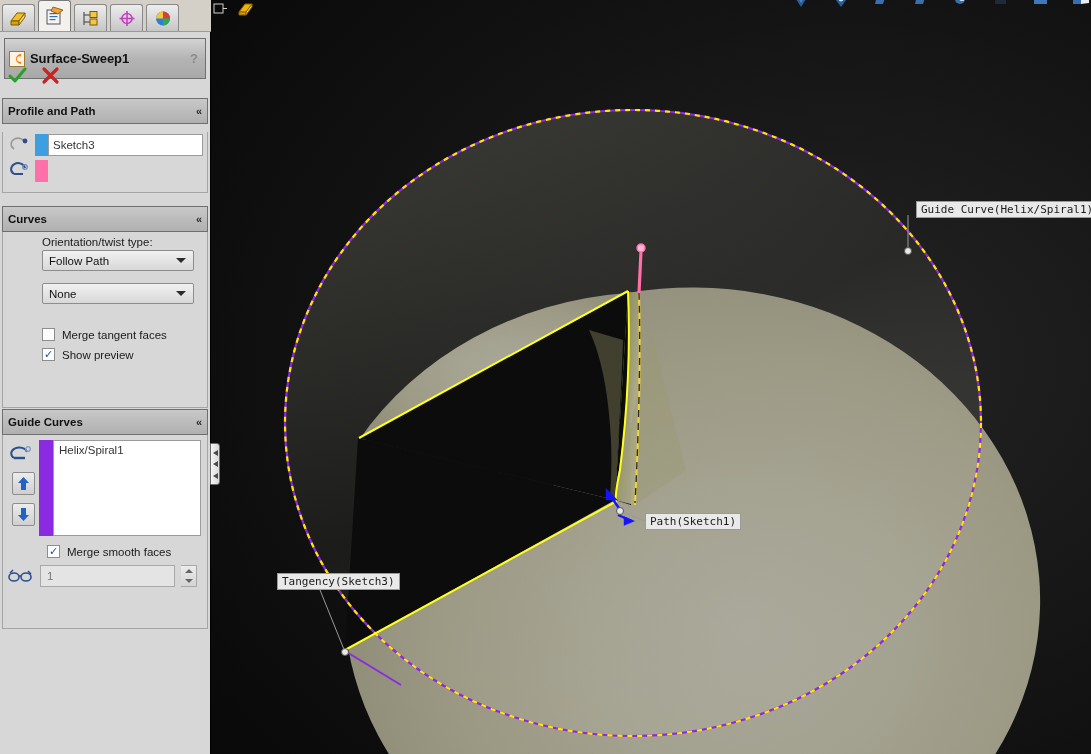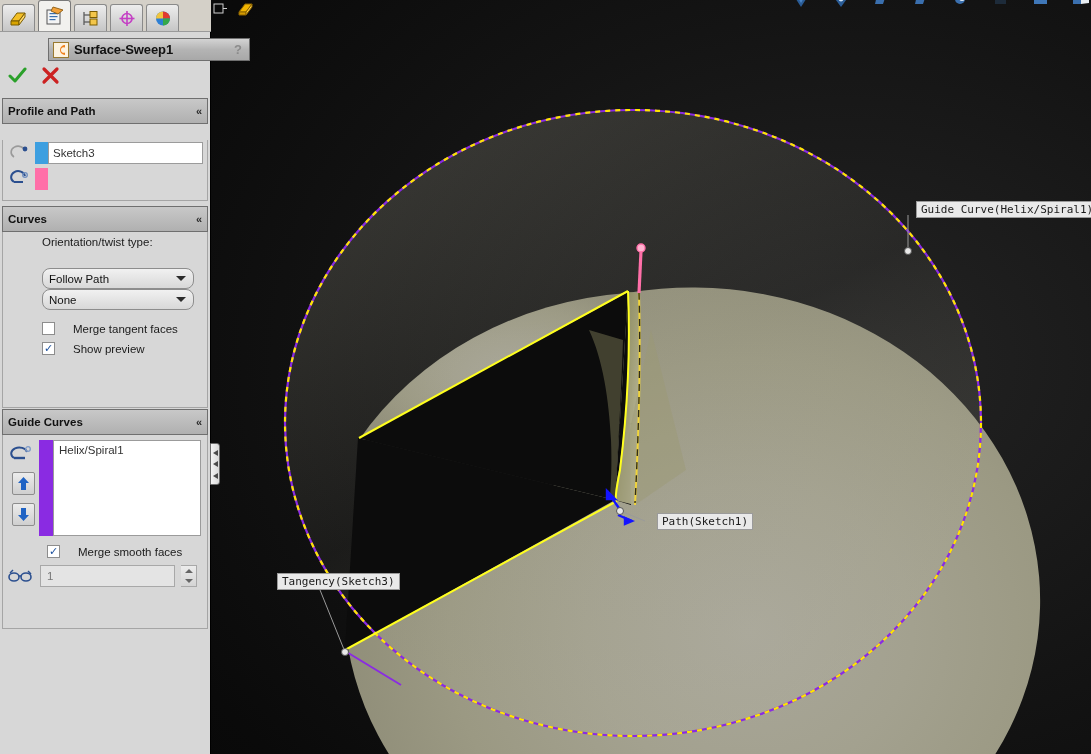--- a/index.html
+++ b/index.html
@@ -40,26 +40,25 @@
   }
   .mgr-tab.active {
     background: #f2f1ee;
     height: 31px;
     border-color: #7a7a7a;
   }
 
   
   #pm-titlebar {
     position: absolute; left: 4px; top: 38px;
-    width: 202px; height: 23px;
+    width: 202px; height: 41px;
     background: linear-gradient(180deg,#d3d3d3 0%,#b4b4b4 50%,#a8a8a8 100%);
     border: 1px solid #6f6f6f;
     display: flex; align-items: center;
     padding: 0 4px;
-    margin-left: 44px;
   }
   #pm-title-text {
     font-size: 13px; font-weight: bold; color: #111;
     margin-left: 5px; letter-spacing: -0.1px;
   }
   #pm-help {
     margin-left: auto; font-size: 13px; font-weight: bold;
     color: #8b8b8b; padding-right: 3px;
   }
 
@@ -101,41 +100,41 @@
     padding-left: 4px;
     font-size: 11.5px; color: #333;
   }
   .sel-box.active {
     background: #cdeaf8;
     border: 1px solid #46a6d6;
     color: #111;
   }
 
   
-  .opt-label { font-size: 11.5px; color: #1a1a1a; padding: 4px 0 20px 39px; }
+  .opt-label { font-size: 11.5px; color: #1a1a1a; padding: 4px 0 2px 39px; }
   .combo {
-    margin: 0 13px 0 39px;
+    margin: 0 13px 12px 39px;
     height: 21px;
     background: linear-gradient(180deg,#f1f1f1 0%,#d8d8d8 100%);
     border: 1px solid #8d8d8d;
-    border-radius: 8px;
+    border-radius: 2px;
     display: flex; align-items: center;
     padding: 0 3px 0 6px;
     font-size: 11.5px; color: #111;
     position: relative;
   }
   .combo-arrow {
     margin-left: auto;
     width: 0; height: 0;
     border-left: 5px solid transparent;
     border-right: 5px solid transparent;
     border-top: 5px solid #2b2b2b;
     margin-right: 4px;
   }
-  .cbrow { display: flex; align-items: center; padding: 4px 0 0 39px; gap: 18px; }
+  .cbrow { display: flex; align-items: center; padding: 4px 0 0 39px; gap: 7px; }
   .cbox {
     width: 13px; height: 13px;
     border: 1px solid #8d8d8d;
     background: #fff;
     display: flex; align-items: center; justify-content: center;
     font-size: 11px; color: #1a4f9c; line-height: 1;
   }
   .cblabel { font-size: 11.5px; color: #1a1a1a; }
 
   
@@ -368,21 +367,21 @@
       </svg>
       <svg class="vtb-ico" viewBox="0 0 20 18">
         <rect x="2" y="1" width="8" height="9" fill="#3a6fae"></rect>
         <path d="M10,1 L18,3 L18,9 L10,10 Z" fill="#e8edf2"></path>
       </svg>
     </div>
 
     <div class="callout-label" style="left:705px; top:201px;">Guide Curve(Helix/Spiral1)</div>
     <div class="callout-dot" style="left:693px; top:247px;"></div>
 
-    <div class="callout-label" style="left:434px; top:513px;margin-left:12px;">Path(Sketch1)</div>
+    <div class="callout-label" style="left:434px; top:513px;">Path(Sketch1)</div>
     <div class="callout-dot" style="left:405px; top:507px;"></div>
 
     <div class="callout-label" style="left:66px; top:573px;">Tangency(Sketch3)</div>
     <div class="callout-dot" style="left:130px; top:648px;"></div>
   </div>
 
   <div id="left-panel">
 
     <div id="tab-strip">
       <div class="mgr-tab">
@@ -444,21 +443,21 @@
         <path d="M3,3 L16,16 M16,3 L3,16" fill="none" stroke="#cc2222" stroke-width="3.2" stroke-linecap="round"></path>
       </svg>
     </div>
 
     <div class="group" style="top:98px;">
       <div class="group-header">
         <span>Profile and Path</span>
         <span class="group-chev">«</span>
       </div>
       <div class="group-body" style="height:61px;">
-        <div class="sel-row" style="margin-top:16px;text-align:right;">
+        <div class="sel-row" style="margin-top:8px;text-align:right;">
           <span class="sel-icon">
             <svg width="22" height="18" viewBox="0 0 22 18">
               <path d="M4,13 A7,6 0 1 1 15,7" fill="none" stroke="#9a9a9a" stroke-width="1.6"></path>
               <circle cx="15" cy="5" r="2.4" fill="#2b4f8f"></circle>
             </svg>
           </span>
           <span class="sel-color" style="background:#3d9fe0;"></span>
           <span class="sel-box">Sketch3</span>
         </div>
         <div class="sel-row">

